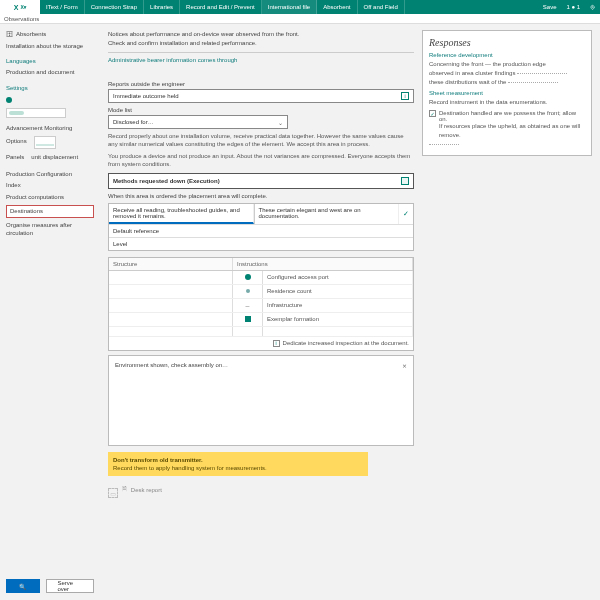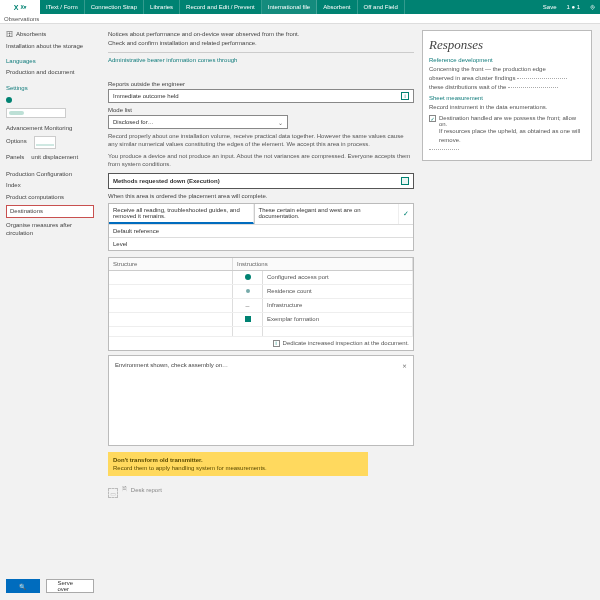--- a/index.html
+++ b/index.html
@@ -56,21 +56,21 @@
 .ginfo{display:flex;justify-content:flex-end;padding:3px 4px;font-size:6px;color:#555;gap:3px;align-items:center}
 .ginfo .hi{width:7px;height:7px;border:1px solid #888;color:#008272;display:flex;align-items:center;justify-content:center;font-size:5px}
 .subform{border:1px solid #bbb;background:#fff;margin-top:4px;padding:6px}
 .subform .hd{display:flex;align-items:center;gap:4px;font-size:6px;color:#444;margin-bottom:30px}
 .subform .hd .x{color:#666;margin-left:auto}
 .warn{background:#ffd95e;color:#5a4a00;padding:4px 5px;font-size:6px;line-height:1.4;margin-top:6px;width:260px}
 .actions{display:flex;gap:6px;margin-top:6px;align-items:center}
 .btn{height:14px;display:flex;align-items:center;justify-content:center;padding:0 10px;font-size:6px;border:1px solid #aaa;background:#fff;cursor:pointer}
 .btn.pri{background:#006cbe;border-color:#006cbe;color:#fff;width:36px}
 .panel{width:170px;border:1px solid #bbb;background:#fff;padding:6px;align-self:flex-start}
-.panel h3{font-size:13px;color:#444;font-weight:normal;font-style:italic;font-family:Georgia,serif;margin-bottom:4px}
+.panel h3{font-size:10px;color:#444;font-weight:normal;font-style:italic;font-family:Georgia,serif;margin-bottom:4px}
 .panel .pg{color:#107c7c;font-size:6px;margin:3px 0 2px}
 .panel .line{font-size:6px;color:#555;line-height:1.5}
 .panel .ul{height:1px;border-bottom:1px dotted #aaa;width:50px;display:inline-block;vertical-align:middle}
 .panel .cb{display:flex;gap:3px;font-size:6px;color:#555;margin-top:3px;align-items:flex-start}
 .panel .cb .bx{width:7px;height:7px;border:1px solid #888;flex-shrink:0;display:flex;align-items:center;justify-content:center;color:#008272;font-size:5px}
 .panel .cb .bx.ck::after{content:"✓"}
 .plc{width:10px;height:10px;border:1px dashed #bbb;display:flex;align-items:center;justify-content:center;color:#bbb;margin-top:6px}
 .foot{font-size:6px;color:#888;margin-top:4px}
 </style>
 </head>

